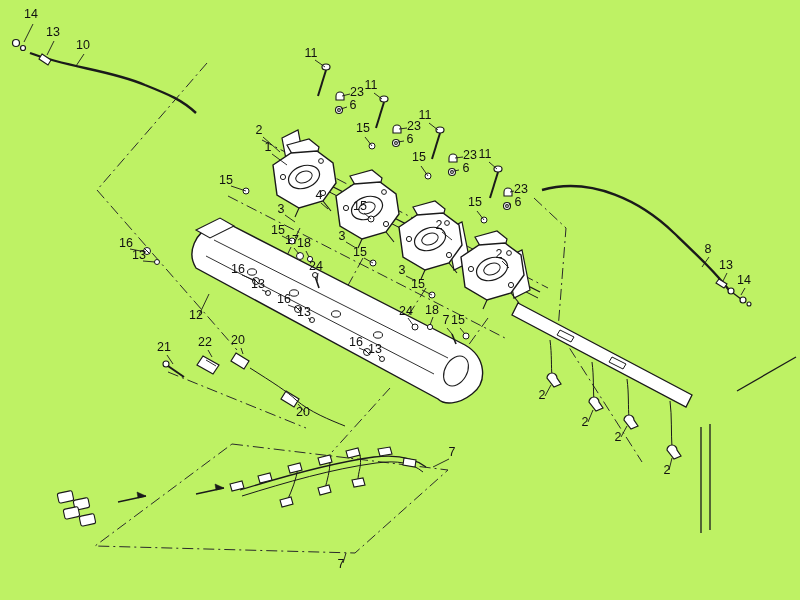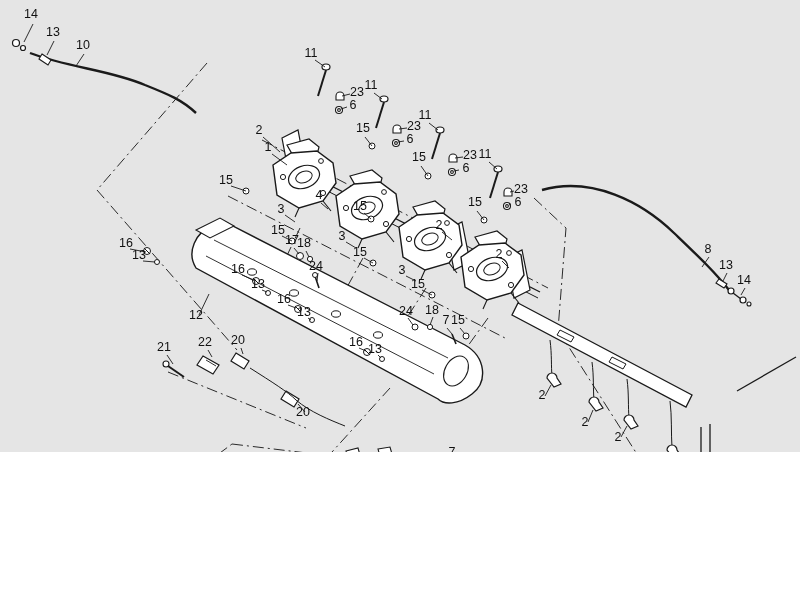--- a/index.html
+++ b/index.html
@@ -1,17 +1,17 @@
 <!DOCTYPE html>
 <html><head>
 <meta charset="utf-8">
 <style>
   html,body{margin:0;padding:0;background:#ffffff;}
   .stage{
-    width:800px;height:452px;background:#e5e5e5;position:relative;overflow:hidden;
+    width:800px;height:600px;background:#bef264;position:relative;overflow:hidden;
     font-family:"Liberation Sans", sans-serif;
   }
   svg{display:block;}
   .callout{
     font-family:"Liberation Sans", sans-serif;
     font-size:12.5px;
     fill:#111111;
   }
 </style>
 </head>

